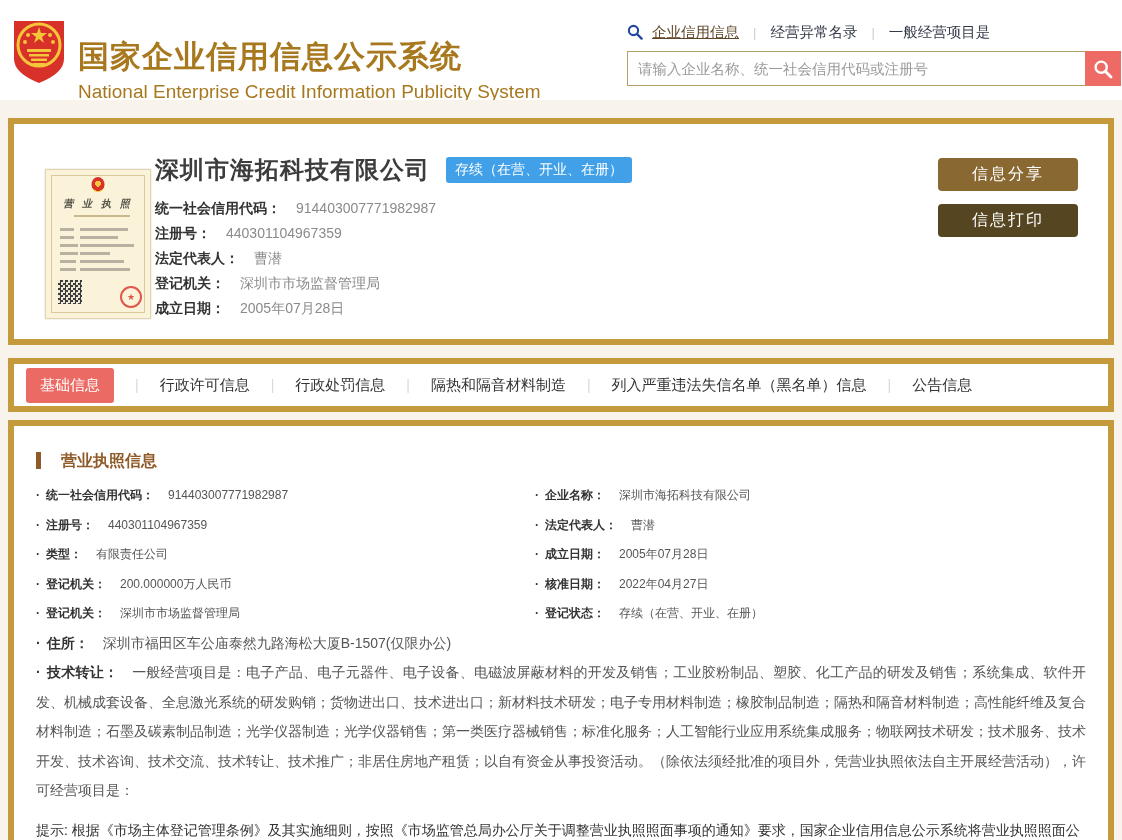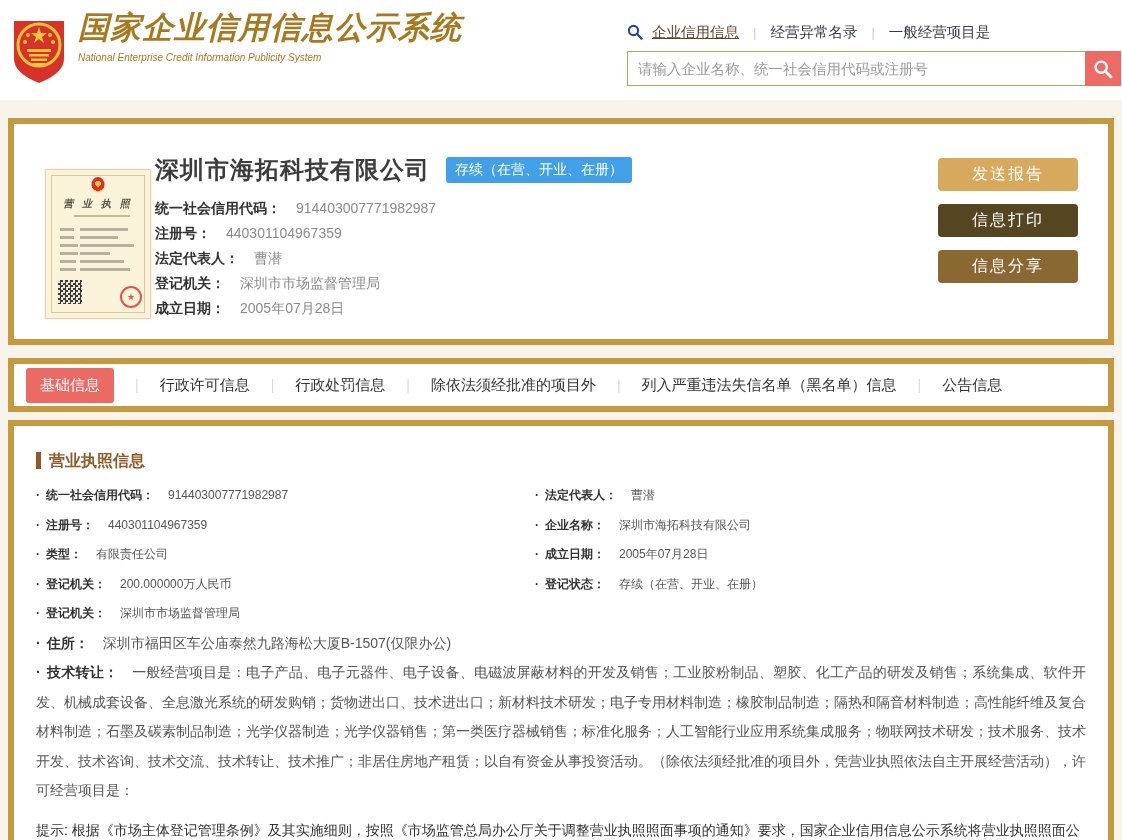--- a/index.html
+++ b/index.html
@@ -4,23 +4,23 @@
 <style>
   * { margin:0; padding:0; box-sizing:border-box; }
   html,body { width:1122px; height:840px; }
   body {
     font-family:"Liberation Sans","DejaVu Sans",sans-serif;
     background:#ffffff; position:relative; overflow:hidden;
   }
   
   .header { position:absolute; top:0; left:0; width:1122px; height:100px; background:#fff; }
   .logo { position:absolute; left:10px; top:15px; width:58px; height:70px; }
-  .title-block { position:absolute; left:78px; top:7px;font-style:italic; }
+  .title-block { position:absolute; left:78px; top:36px; }
   .site-title { font-size:31px; font-weight:bold; color:#a8781e; letter-spacing:1px; }
-  .site-subtitle { font-size:10px; color:#a8781e; margin-top:3px; }
+  .site-subtitle { font-size:19px; color:#a8781e; margin-top:3px; }
   .search-block { position:absolute; right:1px; top:22px; width:494px; }
   .nav-row { display:flex; align-items:center; font-size:14.5px; height:20px; }
   .nav-row .mag { margin-right:9px; }
   .nav-link { color:#333946; text-decoration:none; cursor:pointer; }
   .nav-link.first { color:#5d4526; text-decoration:underline; }
   .nav-sep { color:#cccccc; margin:0 14px; font-size:13px; }
   .search-row { margin-top:9px; display:flex; height:35px; }
   .search-input {
     flex:1; height:35px; border:1px solid #b3a267; border-right:none; outline:none;
     padding:0 10px; font-size:14.5px; color:#444; background:#fff;
@@ -63,21 +63,21 @@
   .btn-share  { background:#8a6832; }
   .btn-print  { background:#554621; }
   
   .card-tabs { margin-top:13px; height:54px; display:flex; align-items:center; padding:0 12px; }
   .tab { font-size:15px; color:#333; cursor:pointer; white-space:nowrap; }
   .tab.active { background:#ec6a64; color:#fff; padding:8px 14px; border-radius:3px;text-align:right; }
   .tab-sep { color:#d9d9d9; margin:0 21px; font-size:14px; }
   
   .card-detail { margin-top:8px; height:520px; padding:18px 22px; }
   .section-title { display:inline-block; color:#8f5a28; font-size:16px; font-weight:bold;
-    border-left:5px solid #8f5a28; padding-left:8px; line-height:17px; margin:8px 0 12px; }
+    border-left:5px solid #8f5a28; padding-left:20px; line-height:17px; margin:8px 0 12px; }
   .detail-grid { display:grid; grid-template-columns:499px 1fr; }
   .drow { font-size:12px; line-height:29.5px; white-space:nowrap; }
   .bullet { color:#333; font-weight:bold; margin-right:6px; }
   .dlabel { font-weight:bold; color:#333; margin-right:14px; }
   .dvalue { color:#555; }
   .drow-full { font-size:14px; line-height:29.5px; }
   .scope-row { font-size:14px; line-height:29.5px; color:#555; text-align:justify; }
   .notice { margin-top:13px; font-size:14px; line-height:23.5px; color:#333; }
   .mag-svg { display:block; }
 </style>
@@ -174,55 +174,55 @@
         <div class="srow">
           <span class="slabel">登记机关：</span><span class="svalue">深圳市市场监督管理局</span>
         </div>
         <div class="srow">
           <span class="slabel">成立日期：</span><span class="svalue">2005年07月28日</span>
         </div>
       </div>
     </div>
 
     <div class="side-btns">
-      <button class="side-btn btn-report">发送报告</button>
+      <button class="side-btn btn-share">信息分享</button>
       <button class="side-btn btn-print">信息打印</button>
-      <button class="side-btn btn-share">信息分享</button>
     </div>
   </div>
 
   <div class="card card-tabs">
     <span class="tab active">基础信息</span>
     <span class="tab-sep">|</span>
     <span class="tab">行政许可信息</span>
     <span class="tab-sep">|</span>
     <span class="tab">行政处罚信息</span>
     <span class="tab-sep">|</span>
-    <span class="tab">除依法须经批准的项目外</span>
+    <span class="tab">隔热和隔音材料制造</span>
     <span class="tab-sep">|</span>
     <span class="tab">列入严重违法失信名单（黑名单）信息</span>
     <span class="tab-sep">|</span>
     <span class="tab">公告信息</span>
   </div>
 
   <div class="card card-detail">
     <div class="section-title">营业执照信息</div>
 
     <div class="detail-grid">
       <div class="detail-col-left">
         <div class="drow"><span class="bullet">·</span><span class="dlabel">统一社会信用代码：</span><span class="dvalue">914403007771982987</span></div>
         <div class="drow"><span class="bullet">·</span><span class="dlabel">注册号：</span><span class="dvalue">440301104967359</span></div>
         <div class="drow"><span class="bullet">·</span><span class="dlabel">类型：</span><span class="dvalue">有限责任公司</span></div>
         <div class="drow"><span class="bullet">·</span><span class="dlabel">登记机关：</span><span class="dvalue">200.000000万人民币</span></div>
         <div class="drow"><span class="bullet">·</span><span class="dlabel">登记机关：</span><span class="dvalue">深圳市市场监督管理局</span></div>
       </div>
       <div class="detail-col-right">
+        <div class="drow"><span class="bullet">·</span><span class="dlabel">企业名称：</span><span class="dvalue">深圳市海拓科技有限公司</span></div>
         <div class="drow"><span class="bullet">·</span><span class="dlabel">法定代表人：</span><span class="dvalue">曹潜</span></div>
-        <div class="drow"><span class="bullet">·</span><span class="dlabel">企业名称：</span><span class="dvalue">深圳市海拓科技有限公司</span></div>
         <div class="drow"><span class="bullet">·</span><span class="dlabel">成立日期：</span><span class="dvalue">2005年07月28日</span></div>
+        <div class="drow"><span class="bullet">·</span><span class="dlabel">核准日期：</span><span class="dvalue">2022年04月27日</span></div>
         <div class="drow"><span class="bullet">·</span><span class="dlabel">登记状态：</span><span class="dvalue">存续（在营、开业、在册）</span></div>
       </div>
     </div>
 
     <div class="drow-full">
       <span class="bullet">·</span><span class="dlabel">住所：</span><span class="dvalue">深圳市福田区车公庙泰然九路海松大厦B-1507(仅限办公)</span>
     </div>
 
     <div class="scope-row">
       <span class="bullet">·</span><span class="dlabel">技术转让：</span><span class="dvalue">一般经营项目是：电子产品、电子元器件、电子设备、电磁波屏蔽材料的开发及销售；工业胶粉制品、塑胶、化工产品的研发及销售；系统集成、软件开发、机械成套设备、全息激光系统的研发购销；货物进出口、技术进出口；新材料技术研发；电子专用材料制造；橡胶制品制造；隔热和隔音材料制造；高性能纤维及复合材料制造；石墨及碳素制品制造；光学仪器制造；光学仪器销售；第一类医疗器械销售；标准化服务；人工智能行业应用系统集成服务；物联网技术研发；技术服务、技术开发、技术咨询、技术交流、技术转让、技术推广；非居住房地产租赁；以自有资金从事投资活动。（除依法须经批准的项目外，凭营业执照依法自主开展经营活动），许可经营项目是：</span>

